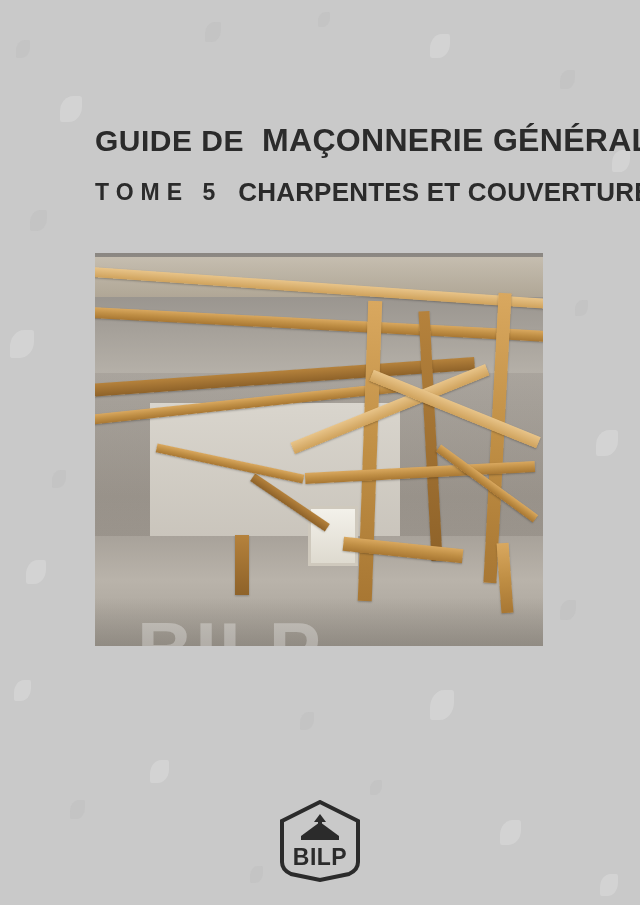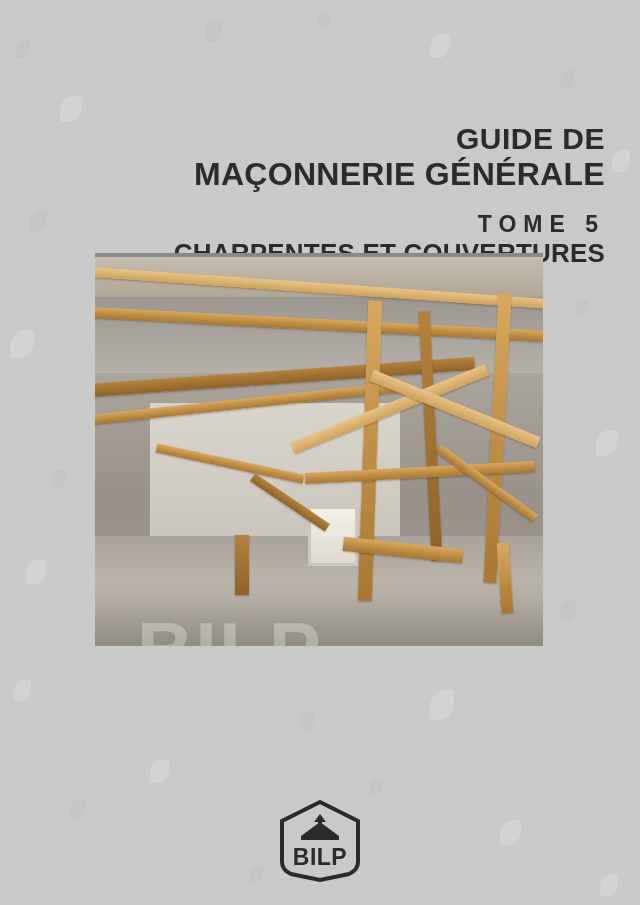--- a/index.html
+++ b/index.html
@@ -36,23 +36,22 @@
   }
 
   .title-block {
     position: absolute;
     left: 95px;
     top: 122px;
     width: 510px;
   }
   .line1, .line2 {
     display: flex;
-    align-items: flex-end;
+    align-items: center;
     white-space: nowrap;
-    flex-direction: column;
   }
   .line1 {
     margin-bottom: 18px;
   }
   .guide-de {
     font-size: 30px;
     font-weight: bold;
     color: #2b2b2b;
     letter-spacing: 0.5px;
     text-transform: uppercase;
@@ -64,21 +63,20 @@
     letter-spacing: 0.3px;
     margin-left: 18px;
     text-transform: uppercase;
   }
   .tome {
     font-size: 23px;
     font-weight: bold;
     color: #2b2b2b;
     letter-spacing: 7px;
     text-transform: uppercase;
-    margin-left: 15px;
   }
   .subtitle {
     font-size: 26px;
     font-weight: bold;
     color: #2b2b2b;
     letter-spacing: 0.2px;
     margin-left: 16px;
     text-transform: uppercase;
   }
 

